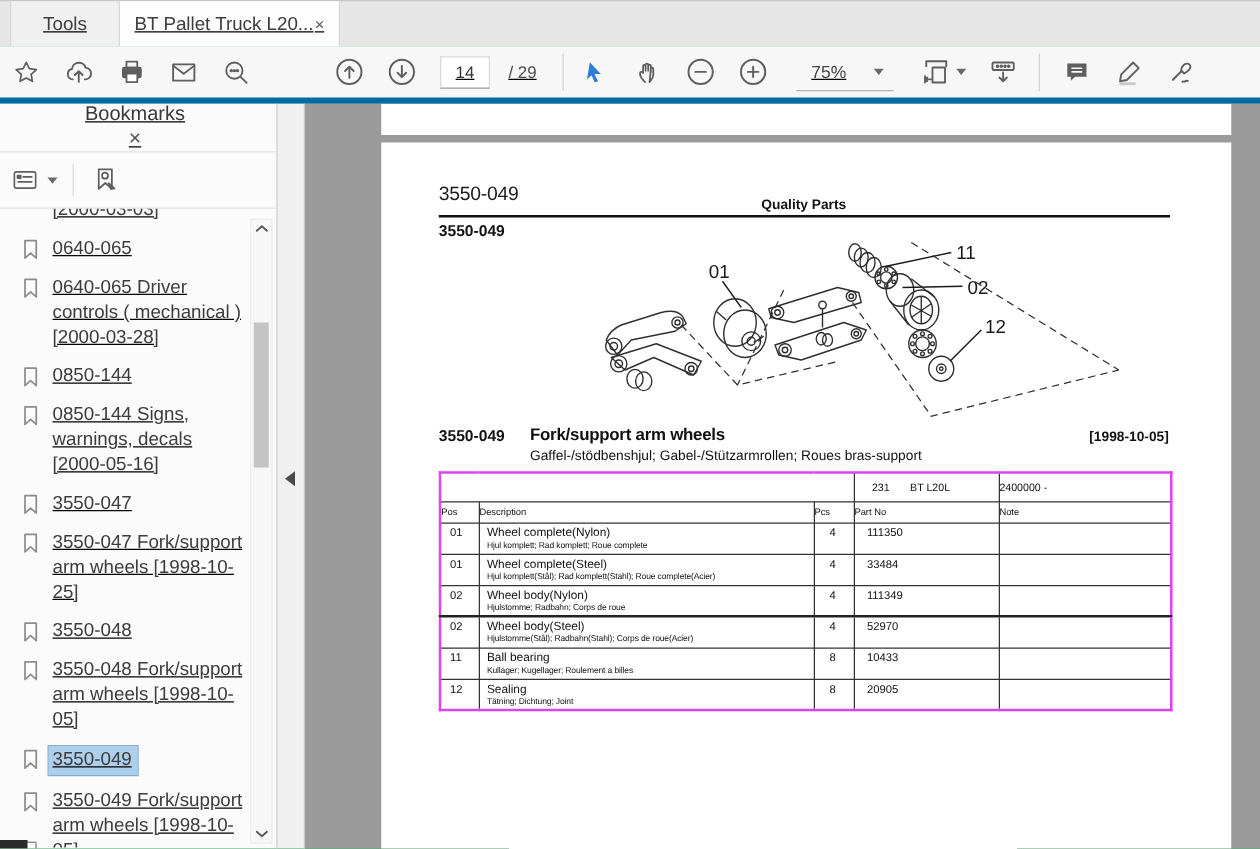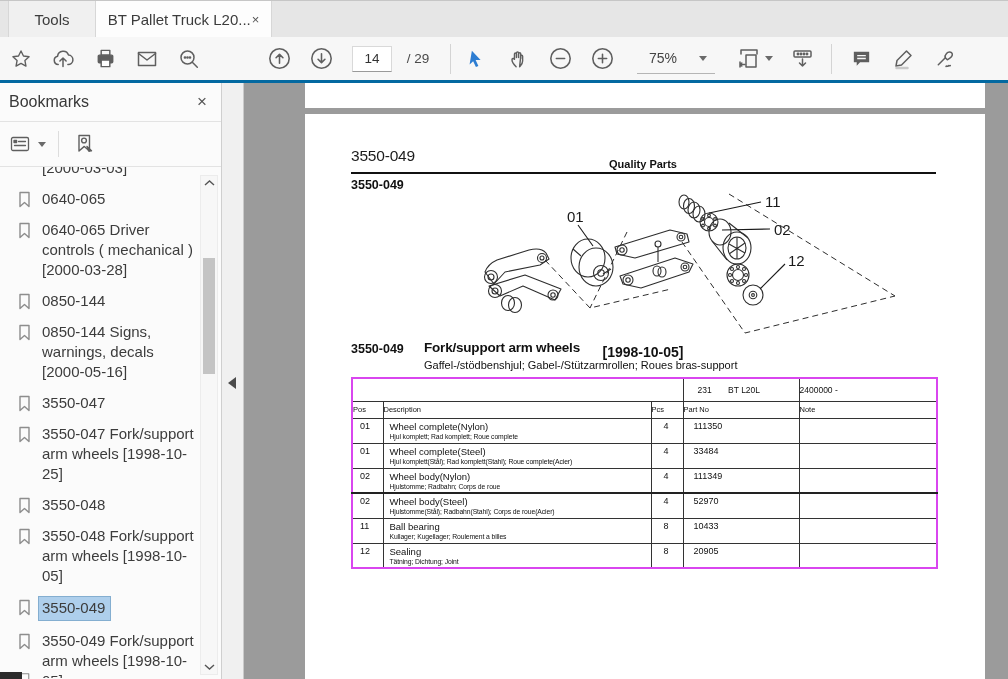--- a/index.html
+++ b/index.html
@@ -1,46 +1,46 @@
 <!DOCTYPE html>
 <html><head>
 <meta charset="utf-8">
 <style>
   * { margin:0; padding:0; box-sizing:border-box; }
   body { font-family:"Liberation Sans", sans-serif; background:#777; }
-  .app { position:relative; width:1008px; height:679px; background:#22c55e; overflow:hidden; }
+  .app { position:relative; width:1008px; height:679px; background:#22c55e; overflow:hidden;text-decoration:underline; }
 
   
   .tabbar { height:37px; background:#e6e6e6; border-top:1px solid #c6c6c6; display:flex; align-items:stretch; }
   .tab { display:flex; align-items:center; justify-content:center; font-size:15px; color:#3c3c3c; cursor:default; }
   .tab-tools { width:88px; margin-left:8px; background:#f0f0f0; border-left:1px solid #d7d7d7; border-right:1px solid #d7d7d7; }
   .tab-doc { width:176px; background:#fdfdfd; gap:1px; border-right:1px solid #d7d7d7; }
   .tab-close { font-size:13px; color:#555; line-height:1; }
 
   
-  .toolbar { height:46px; background:#f7f7f7; border-bottom:3px solid #0369a1; display:flex; align-items:center; }
+  .toolbar { height:46px; background:#f7f7f7; border-bottom:5px solid #0369a1; display:flex; align-items:center; }
   .tbtn { width:42px; height:38px; display:flex; align-items:center; justify-content:center; flex:0 0 auto; }
   .tbtn svg { display:block; }
   .tb-divider { width:1px; height:30px; background:#d4d4d4; flex:0 0 auto; }
   .page-box { margin-left:10px; width:40px; height:26px; border:1px solid #d9d9d9; border-bottom:1px solid #9a9a9a;
               background:#fff; font-size:13.5px; color:#333; text-align:center; font-family:"Liberation Sans",sans-serif; }
   .page-total { margin-left:6px; width:40px; font-size:13.5px; color:#4a4a4a; text-align:center; flex:0 0 auto; }
   .zoom-box { margin-left:14px; width:78px; height:30px; border-bottom:1px solid #b5b5b5; display:flex; align-items:center;
               justify-content:space-between; padding:0 8px 0 12px; font-size:14px; color:#444; flex:0 0 auto; }
   .caret { width:0; height:0; border-left:4px solid transparent; border-right:4px solid transparent; border-top:5px solid #6a6a6a; }
   .fit-btn { margin-left:16px; width:46px; }
   .ml4{margin-left:4px;} .ml8{margin-left:8px;} .ml12{margin-left:12px;} .ml48{margin-left:48px;}
 
   
   .main { display:flex; height:596px; }
 
   
   .bm-panel { position:relative; width:222px; background:#fbfbfb; border-right:1px solid #cfcfcf; flex:0 0 auto; }
   .bm-header { height:39px; display:flex; align-items:center; justify-content:space-between; padding:0 14px 0 9px;
-               border-bottom:1px solid #e3e3e3; font-size:16px; color:#383838; }
+               border-bottom:1px solid #e3e3e3; font-size:16px; color:#383838;flex-direction:column; }
   .bm-close { font-size:17px; color:#555; }
   .bm-options { height:45px; display:flex; align-items:center; padding-left:8px; border-bottom:1px solid #e3e3e3; gap:6px; }
   .bm-opt-divider { width:1px; height:26px; background:#dddddd; margin:0 6px; }
   .bm-list { position:relative; height:511px; overflow:hidden; padding:3px 0 0 18px; }
   .bm-item { display:flex; gap:11px; margin-bottom:11px; }
   .bm-item.partial { margin-top:-12px; }
   .bm-item.partial svg { visibility:hidden; }
   .bm-ic { flex:0 0 auto; margin-top:2px; }
   .bm-label { max-width:158px; font-size:15px; line-height:20px; color:#3c3c3c; }
   .bm-label.selected { background:#aecfec; outline:1px solid #84aed0; padding:1px 5px 2px 3px; margin-left:-3px; }
@@ -63,21 +63,21 @@
 
   .pg-docnum { position:absolute; left:46px; top:33px; font-size:15.5px; letter-spacing:-0.2px; color:#1c1c1c; }
   .pg-center { position:absolute; left:46px; top:44px; width:584px; text-align:center; font-size:11px; font-weight:bold; }
   .pg-rule { position:absolute; left:46px; top:58px; width:585px; height:2px; background:#111; }
   .pg-docnum2 { position:absolute; left:46px; top:64px; font-size:12.5px; font-weight:bold; }
 
   .pg-diagram { position:absolute; left:140px; top:78px; }
 
   .pg-secnum { position:absolute; left:46px; top:228px; font-size:12.5px; font-weight:bold; }
   .pg-sectitle { position:absolute; left:119px; top:226px; font-size:13.5px; font-weight:bold; letter-spacing:-0.2px; }
-  .pg-secdate { position:absolute; left:46px; top:230px; width:584px; text-align:center; font-size:14px; font-weight:bold; }
+  .pg-secdate { position:absolute; left:46px; top:230px; width:584px; text-align:right; font-size:11px; font-weight:bold; }
   .pg-subtitle { position:absolute; left:119px; top:245px; font-size:11px; }
 
   .pg-table { position:absolute; left:46px; top:263px; border-collapse:collapse; table-layout:fixed; width:585px;
               font-size:9px; color:#111; }
   .pg-table td { border:1px solid #333; padding:0; vertical-align:top; }
   .pg-table { border:2px solid #d946ef; }
   tr.model-row td { height:23px; vertical-align:middle; font-size:8.5px; }
   tr.header-row td { height:17px; vertical-align:middle; font-size:7.5px; }
   tr.data-row td { height:25px; padding-top:2px; }
   tr.data-row td.c-pos { padding-left:7px; font-size:9px; }

